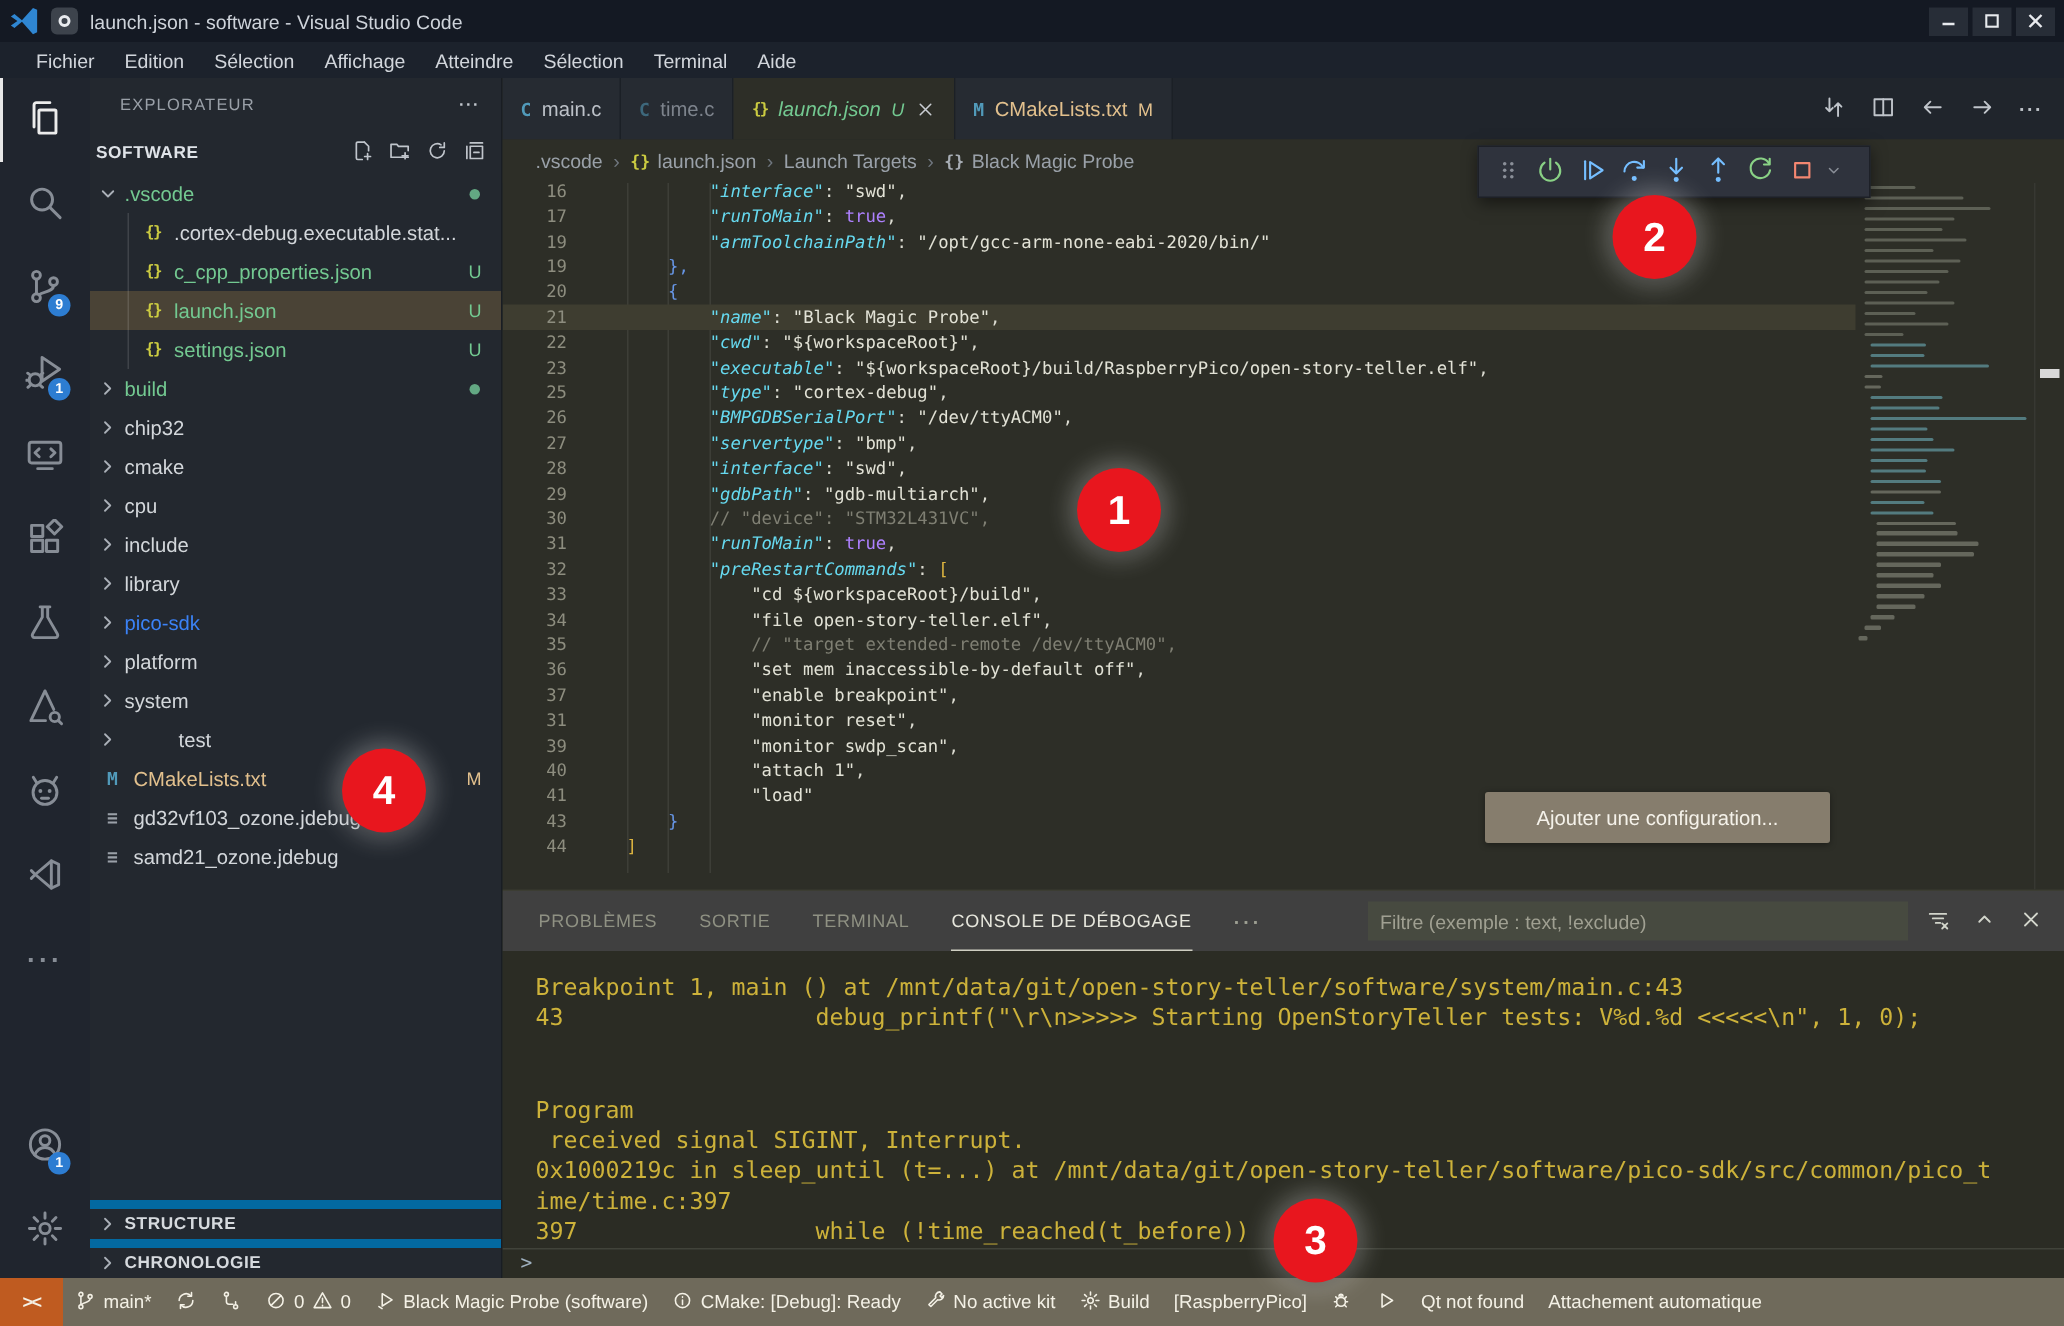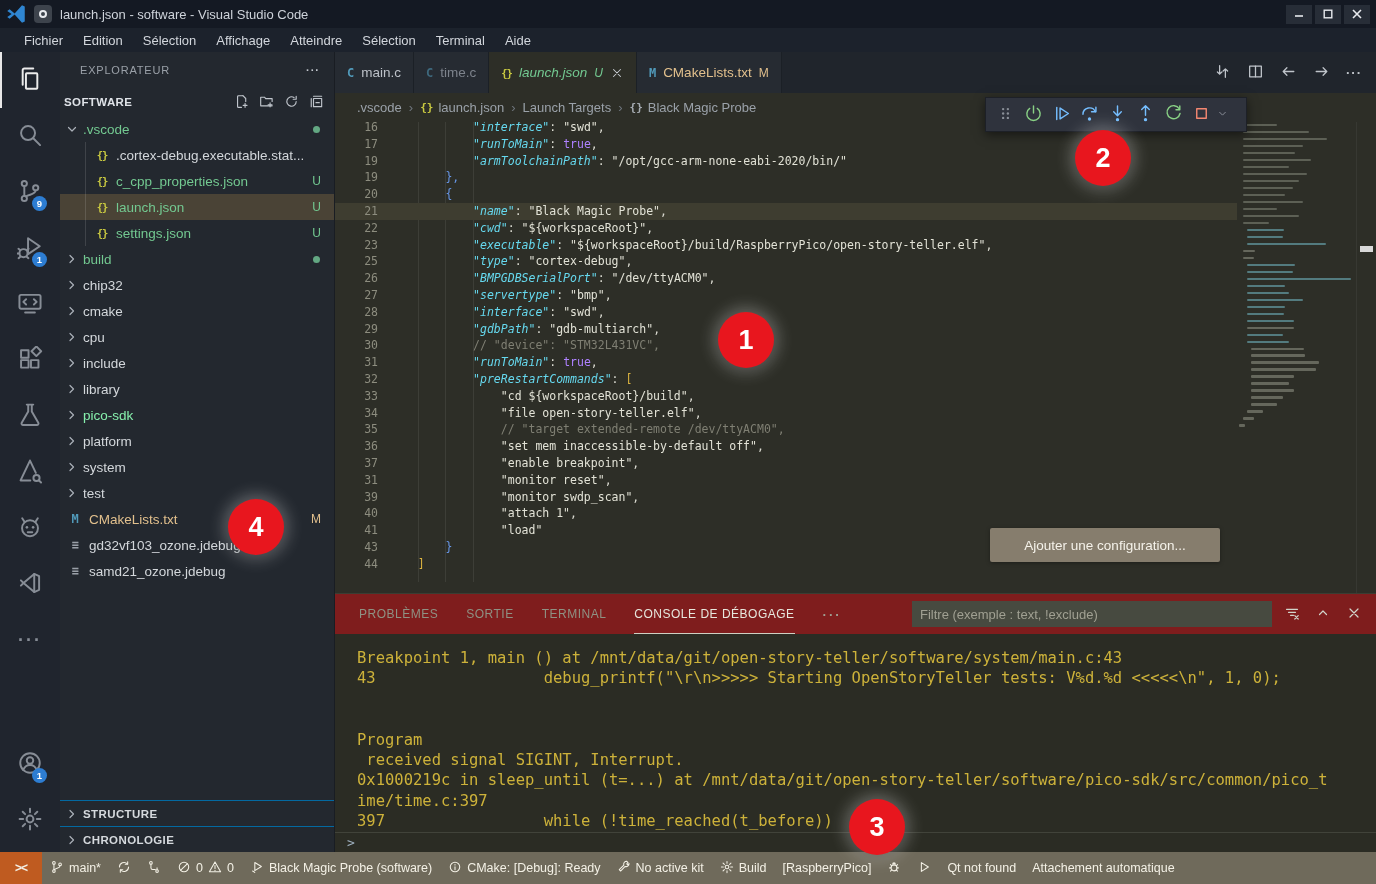--- a/index.html
+++ b/index.html
@@ -38,26 +38,26 @@
   .section-row { height:28px; display:flex; align-items:center; padding:0 10px 0 4px; color:#dfe3e8; font-weight:700; font-size:11.5px; letter-spacing:.4px; }
   .section-row .sec-actions { margin-left:auto; display:flex; gap:10px; color:#c0c5cc; }
   .section-row .sec-actions svg { width:15px; height:15px; }
   .tree { position:relative; }
   .tree-row { height:26px; display:flex; align-items:center; font-size:13.5px; color:#d3d7db; white-space:nowrap; position:relative; }
   .tree-row.selected { background:#4a4336; }
   .tree-row .chev { width:16px; height:16px; color:#aab0b8; flex:none; margin-right:3px; }
   .tree-row .chev svg { width:16px; height:16px; }
   .tree-row .gap { width:19px; flex:none; }
   .tree-row .fico { width:16px; margin-right:6px; text-align:center; flex:none; }
-  .t-green { color:#73c991; } .t-dim { color:#86efac; } .t-mod { color:#e2c08d; }
+  .t-green { color:#73c991; } .t-dim { color:#3b82f6; } .t-mod { color:#e2c08d; }
   .tree-badge { margin-left:auto; margin-right:13px; font-size:12px; }
   .git-dot { margin-left:auto; margin-right:14px; width:7px; height:7px; border-radius:50%; background:#63a883; }
   .indent-guide { position:absolute; width:1px; background:rgba(255,255,255,.13); left:25px; }
   .sidebar-bottom { margin-top:auto; }
-  .bottom-section { height:26px; border-top:1px solid #0369a1; display:flex; align-items:center; padding-left:4px; color:#d6dade; font-weight:700; font-size:11.5px; letter-spacing:.4px; }
+  .bottom-section { height:26px; border-top:6px solid #0369a1; display:flex; align-items:center; padding-left:4px; color:#d6dade; font-weight:700; font-size:11.5px; letter-spacing:.4px; }
   .bottom-section .chev { width:16px; height:16px; margin-right:3px; color:#aab0b8; }
 
   
   .editor-region { flex:1; position:relative; background:#2d2e27; display:flex; flex-direction:column; overflow:hidden; }
   .tabbar { height:41px; background:#20252c; display:flex; flex:none; }
   .tab { display:flex; align-items:center; gap:7px; padding:0 12px; background:#262b32; border-right:1px solid #1b2026; font-size:13.5px; color:#bcc1c8; }
   .tab .ti { flex:none; }
   .tab.dim { color:#7d838c; }
   .tab.dim .ti { opacity:.55; }
   .tab.active { background:#2d2e27; }
@@ -100,21 +100,21 @@
   .dt-btn { width:28px; height:28px; display:flex; align-items:center; justify-content:center; color:#75beff; }
   .dt-btn svg { width:19px; height:19px; }
   .dt-green { color:#89d185; } .dt-red { color:#f48771; } .dt-gray { color:#8a8f98; }
   .dt-chev { width:15px; }
   .dt-chev svg { width:13px; height:13px; }
 
   .add-config { position:absolute; left:655px; top:406px; width:230px; height:34px; background:#867d6d; color:#f5f2ea; display:flex; align-items:center; justify-content:center; font-size:13.5px; border-radius:2px; box-shadow:0 1px 4px rgba(0,0,0,.35); z-index:5; }
 
   
   .panel { height:259px; flex:none; background:#2b2c24; border-top:1px solid #3c3d33; display:flex; flex-direction:column; }
-  .panel-header { height:40px; flex:none; display:flex; align-items:center; padding-left:24px; background:#7f1d1d; }
+  .panel-header { height:40px; flex:none; display:flex; align-items:center; padding-left:24px; background:#404040; }
   .panel-tab { height:100%; display:flex; align-items:center; margin-right:28px; font-size:12px; letter-spacing:.5px; color:#8f9183; border-bottom:1px solid transparent; }
   .panel-tab.active { color:#e7e7dd; border-bottom-color:#cfcfc2; }
   .panel-more { color:#9fa194; font-weight:700; letter-spacing:2px; margin-right:10px; }
   .filter-box { margin-left:auto; width:360px; height:26px; background:#474a40; display:flex; align-items:center; padding:0 8px; }
   .filter-box input { width:100%; background:transparent; border:none; outline:none; color:#c9c9ba; font-size:13px; font-family:inherit; }
   .filter-box input::placeholder { color:#a0a092; }
   .panel-actions { display:flex; align-items:center; gap:15px; padding:0 14px 0 12px; color:#d2d5cb; }
   .panel-actions svg { width:16px; height:16px; }
   .console { flex:1; overflow:hidden; padding:14px 0 0 22px; }
   .console-line { height:20.4px; font:15.5px/20.4px "DejaVu Sans Mono",monospace; color:#cdb23a; white-space:pre; }
@@ -377,21 +377,21 @@
                 <path d="M6 4.5L9.5 8 6 11.5"></path>
               </svg></span>
             <span>platform</span>
           </div>
           <div class="tree-row" style="padding-left: 4px;">
             <span class="chev"><svg viewBox="0 0 16 16" width="16" height="16" fill="none" stroke="currentColor" stroke-width="1.2" stroke-linecap="round" stroke-linejoin="round">
                 <path d="M6 4.5L9.5 8 6 11.5"></path>
               </svg></span>
             <span>system</span>
           </div>
-          <div class="tree-row" style="padding-left: 4px;">
+          <div class="tree-row" style="padding-left: 4px; gap: 36px;">
             <span class="chev"><svg viewBox="0 0 16 16" width="16" height="16" fill="none" stroke="currentColor" stroke-width="1.2" stroke-linecap="round" stroke-linejoin="round">
                 <path d="M6 4.5L9.5 8 6 11.5"></path>
               </svg></span>
             <span>test</span>
           </div>
           <div class="tree-row" style="padding-left: 4px;">
             <span class="gap" style="width: 3px;"></span>
             <span class="icon fico ti ti-m">M</span>
             <span class="t-mod">CMakeLists.txt</span>
             <span class="tree-badge t-mod">M</span>

